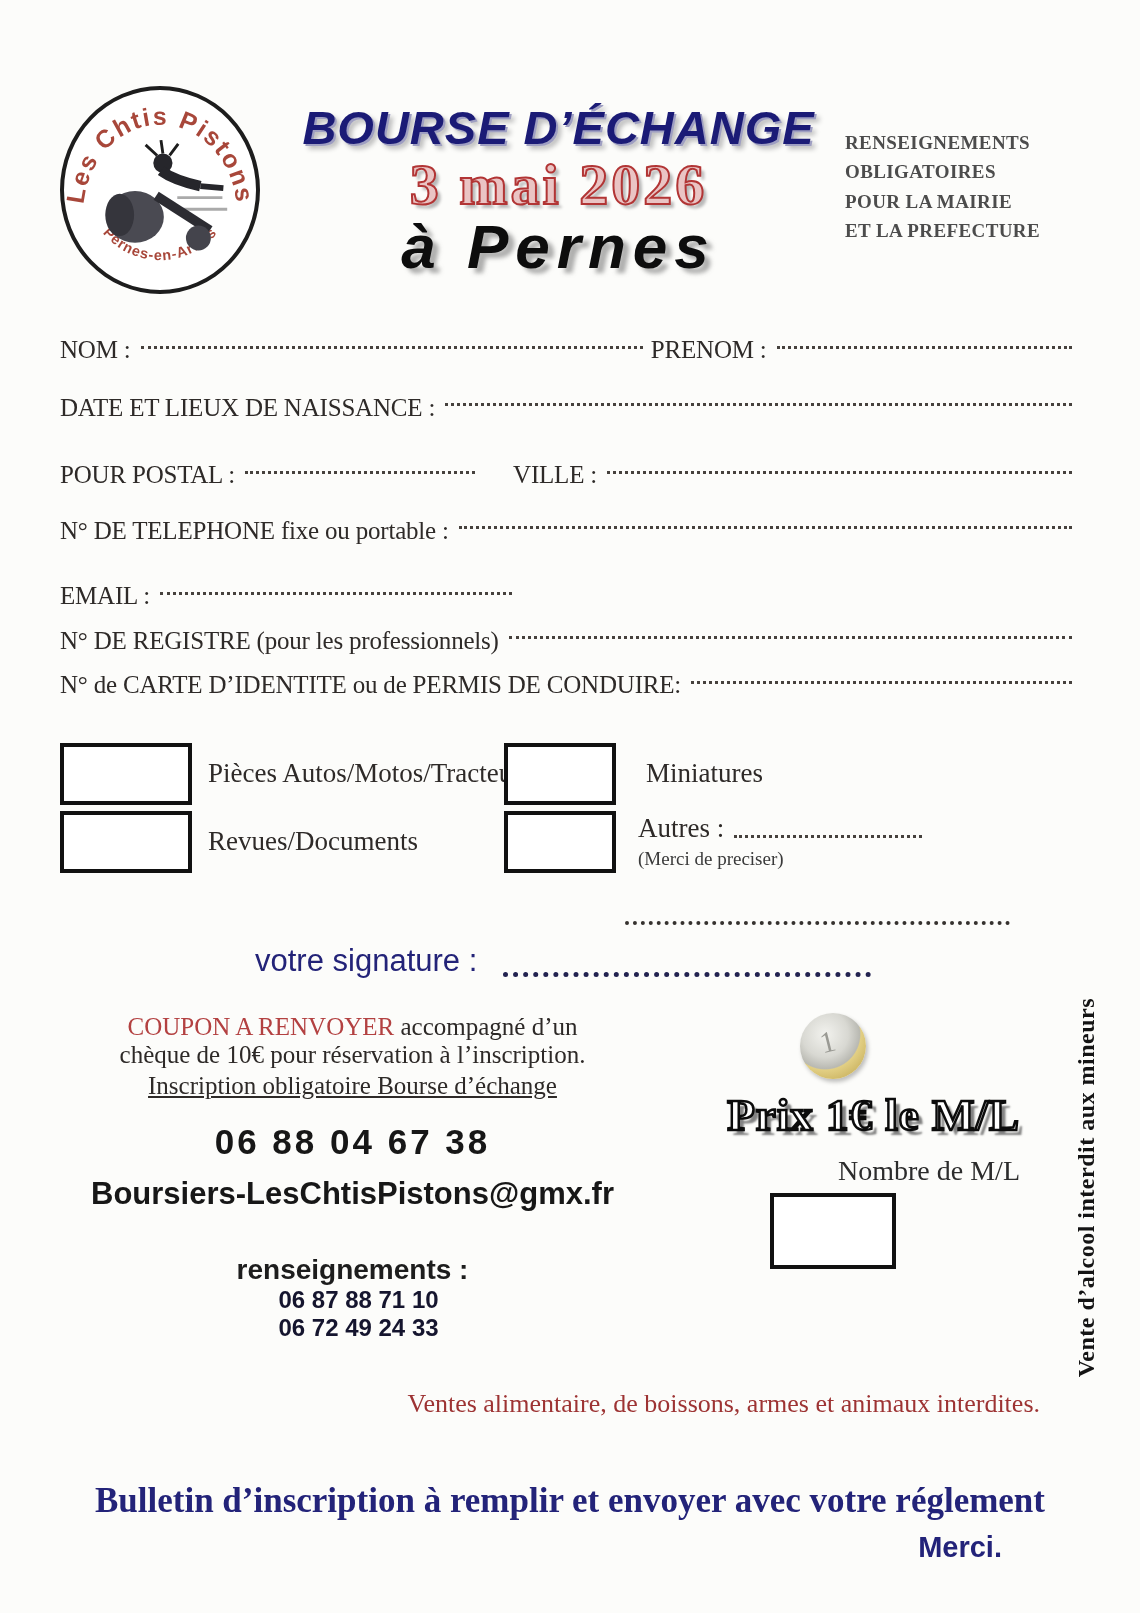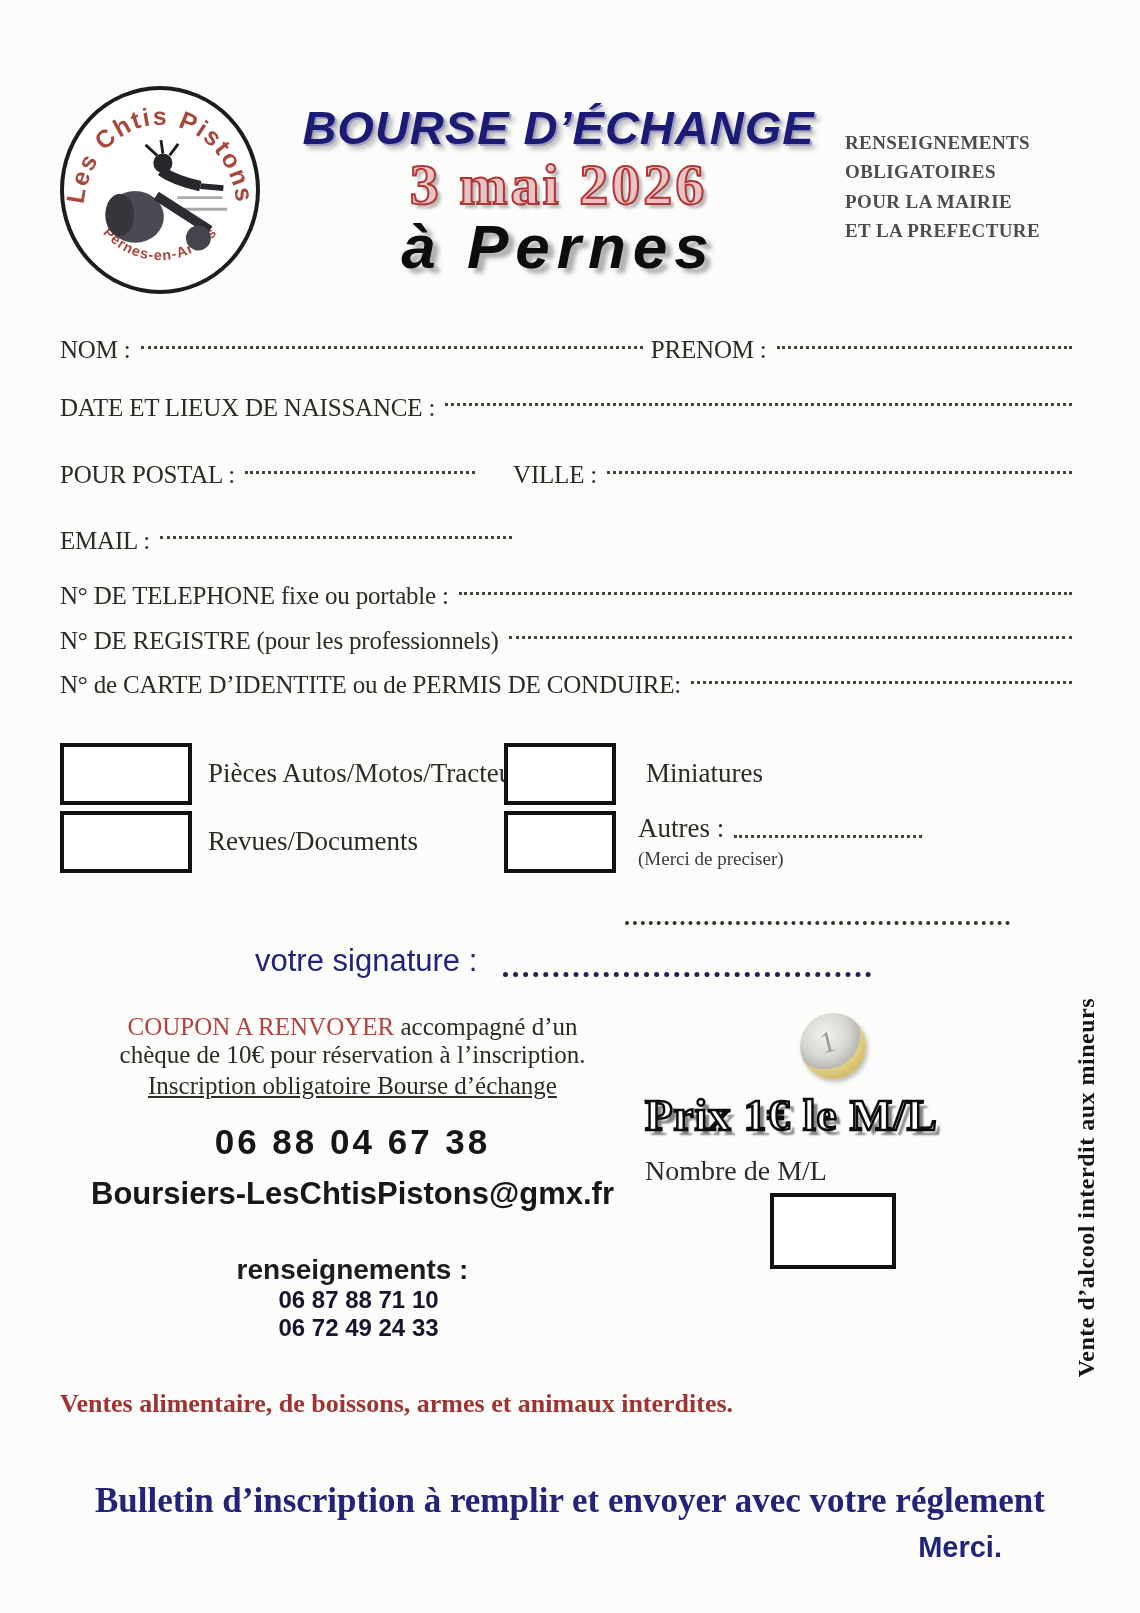--- a/index.html
+++ b/index.html
@@ -104,21 +104,21 @@
   .rens-row { display:flex; justify-content:center; align-items:center; margin-top:42px;flex-direction:column; }
   .rens-label {
     font-family:"Liberation Sans", sans-serif; font-weight:bold;
     font-size:28px; color:#1d1d1d;
   }
   .rens-phones {
     font-family:"Liberation Sans", sans-serif; font-weight:bold;
     font-size:24px; line-height:1.2; text-align:left; margin-left:12px; color:#15152e;
   }
 
-  .price-col { flex:1; text-align:left; padding-right:60px; }
+  .price-col { flex:1; text-align:right; padding-right:60px; }
   .euro-coin {
     width:66px; height:66px; border-radius:50%;
     margin:0 auto;
     background:radial-gradient(circle at 38% 32%, #f2f2ee 0%, #d8d8d2 38%, #b9b9b2 57%, #e2cf84 59%, #c8b05c 85%, #a98f3e 100%);
     box-shadow:2px 3px 4px rgba(0,0,0,.25);
     position:relative;
   }
   .euro-coin::after {
     content:"1"; position:absolute; left:20px; top:12px;
     font-family:"Liberation Serif", serif; font-size:30px; color:#9a9a94;
@@ -139,22 +139,22 @@
   }
 
   
   .vertical-notice {
     position:absolute; right:40px; top:998px;
     writing-mode:vertical-rl; transform:rotate(180deg);
     font-weight:bold; font-size:24px; color:#141414;
     letter-spacing:.5px; white-space:nowrap;
   }
   .sales-ban {
-    margin-top:46px; width:980px; text-align:left;
-    font-weight:bold; font-size:26px; color:#9d3333;
+    margin-top:46px; width:980px; text-align:right;
+    font-weight:normal; font-size:26px; color:#9d3333;
   }
   .bulletin-line {
     margin:62px 0 0 -35px; width:1090px; text-align:center;
     font-weight:bold; font-size:35px; color:#232379;
     white-space:nowrap;
   }
   .merci { text-align:right; margin:10px 78px 0 0;
     font-family:"Liberation Sans", sans-serif; font-weight:bold;
     font-size:29px; color:#232379; }
 
@@ -219,28 +219,28 @@
   </div>
 
 
   <div class="frow" style="margin-top:40px;">
     <span class="lbl">POUR POSTAL :</span>
     <span class="dots fix" style="width:230px;"></span>
     <span class="lbl" style="margin-left:30px;">VILLE :</span>
     <span class="dots"></span>
   </div>
 
+  <div class="frow" style="margin-top:28px;">
+    <span class="lbl">N° DE TELEPHONE fixe ou portable :</span>
+    <span class="dots"></span>
+  </div>
+
   <div class="frow" style="margin-top:38px;">
     <span class="lbl">EMAIL :</span>
     <span class="dots fix" style="width:352px;"></span>
-  </div>
-
-  <div class="frow" style="margin-top:28px;">
-    <span class="lbl">N° DE TELEPHONE fixe ou portable :</span>
-    <span class="dots"></span>
   </div>
 
   <div class="frow" style="margin-top:17px;">
     <span class="lbl">N° DE REGISTRE (pour les professionnels)</span>
     <span class="dots"></span>
   </div>
 
   <div class="frow" style="margin-top:17px;">
     <span class="lbl">N° de CARTE D’IDENTITE ou de PERMIS DE CONDUIRE:</span>
     <span class="dots"></span>

